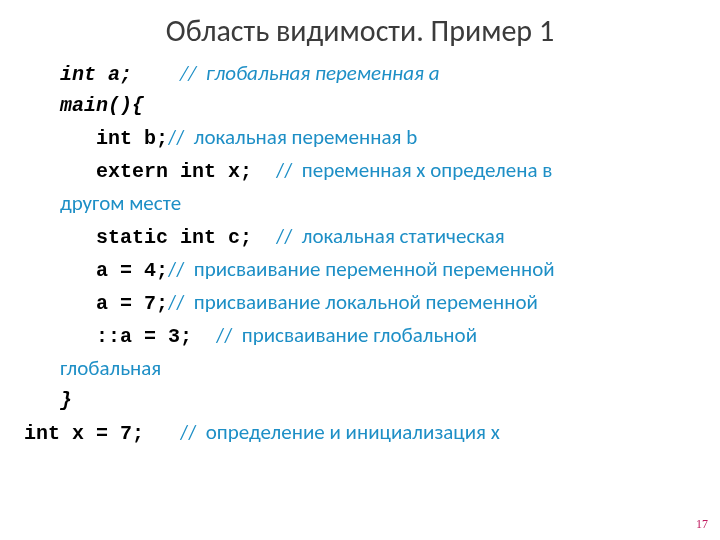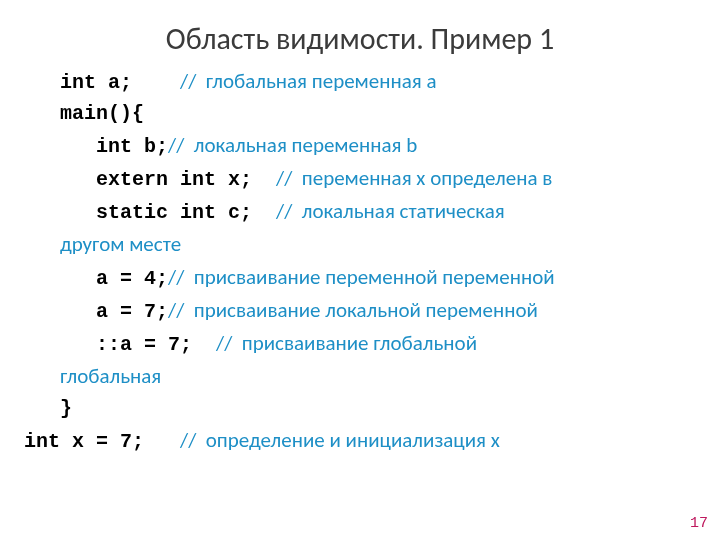--- a/index.html
+++ b/index.html
@@ -10,73 +10,73 @@
     background: #ffffff;
     font-family: "Segoe UI", Arial, sans-serif;
     position: relative;
     overflow: hidden;
   }
   .title {
     font-family: Calibri, "Segoe UI", sans-serif;
     font-size: 30px;
     color: #3b3b3b;
     text-align: center;
-    padding-top: 20px;
+    padding-top: 12px;
     padding-bottom: 8px;
     font-weight: 400;
   }
   .content {
     padding: 0 24px 0 24px;
   }
   .line {
     font-family: "Courier New", monospace;
     font-size: 20px;
     line-height: 1.55;
     color: #000;
     white-space: pre-wrap;
   }
   .code-b { font-weight: bold; }
   .cmt { color: #1e8fc6; font-family: Calibri, "Segoe UI", sans-serif; font-size: 21px; }
   .pagenum {
     position: absolute;
     right: 12px;
     bottom: 8px;
-    font-family: Liberation Mono, monospace;
-    font-size: 15px;
+    font-family: Liberation Serif, serif;
+    font-size: 12px;
     color: #be185d;
   }
-  .ind { padding-left: 36px; display: block; }
+  .ind { padding-left: 36px; display: block; font-style: italic; }
   .ind2 { padding-left: 72px; display: block; }
   .noind { padding-left: 0; display: block; }
   .wrap { padding-left: 36px; display: block; }
 </style>
 </head>
 <body>
 
 <div class="title">Область видимости. Пример 1</div>
 
 <div class="content">
 
   <span class="line ind"><span class="code-b">int a;    </span><span class="cmt">//  глобальная переменная a</span></span>
 
   <span class="line ind"><span class="code-b">main(){</span></span>
 
   <span class="line ind2"><span class="code-b">int b;</span><span class="cmt">//  локальная переменная b</span></span>
 
   <span class="line ind2"><span class="code-b">extern int x;  </span><span class="cmt">//  переменная x определена в</span></span>
+  <span class="line wrap"><span class="cmt">другом месте</span></span>
+
   <span class="line ind2"><span class="code-b">static int c;  </span><span class="cmt">//  локальная статическая</span></span>
-
-  <span class="line wrap"><span class="cmt">другом месте</span></span>
 
   <span class="line ind2"><span class="code-b">a = 4;</span><span class="cmt">//  присваивание переменной переменной</span></span>
 
 
   <span class="line ind2"><span class="code-b">a = 7;</span><span class="cmt">//  присваивание локальной переменной</span></span>
 
-  <span class="line ind2"><span class="code-b">::a = 7;  </span><span class="cmt">//  присваивание глобальной</span></span>
+  <span class="line ind2"><span class="code-b">::a = 3;  </span><span class="cmt">//  присваивание глобальной</span></span>
   <span class="line wrap"><span class="cmt">глобальная</span></span>
 
   <span class="line ind"><span class="code-b">}</span></span>
 
   <span class="line noind"><span class="code-b">int x = 7;   </span><span class="cmt">//  определение и инициализация x</span></span>
 
 </div>
 
 <div class="pagenum">17</div>
 

